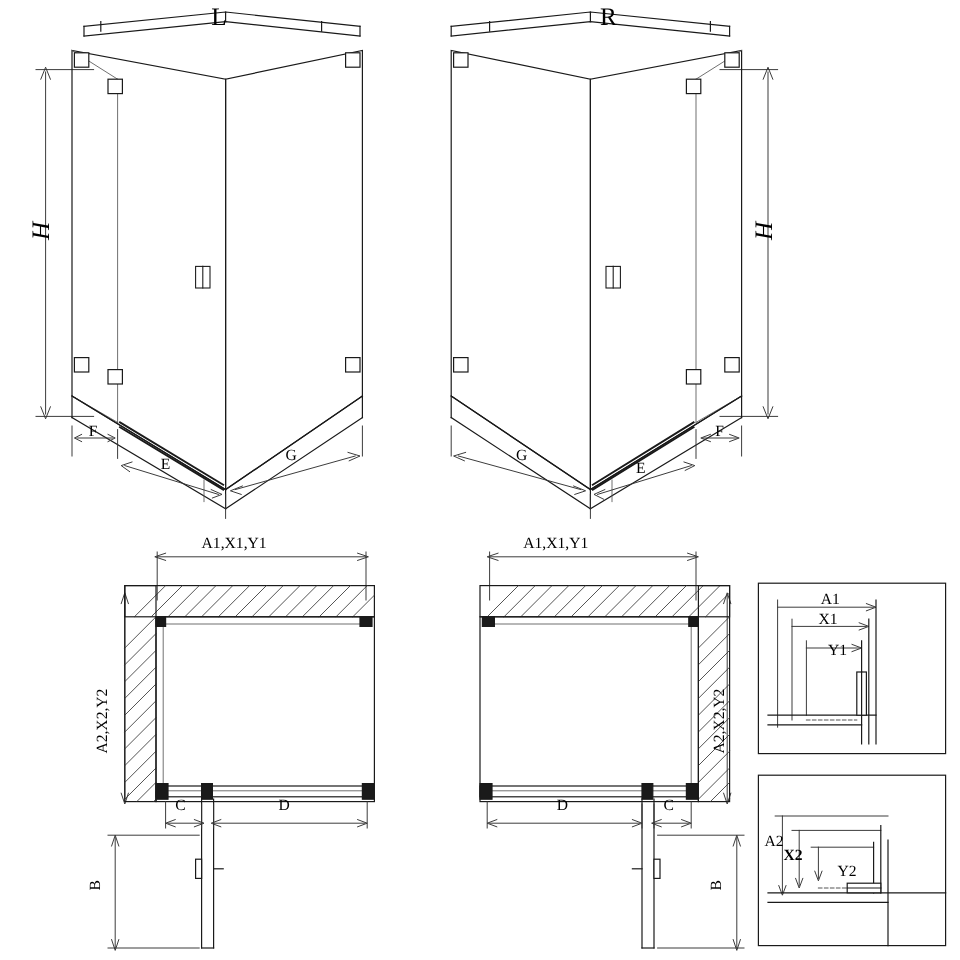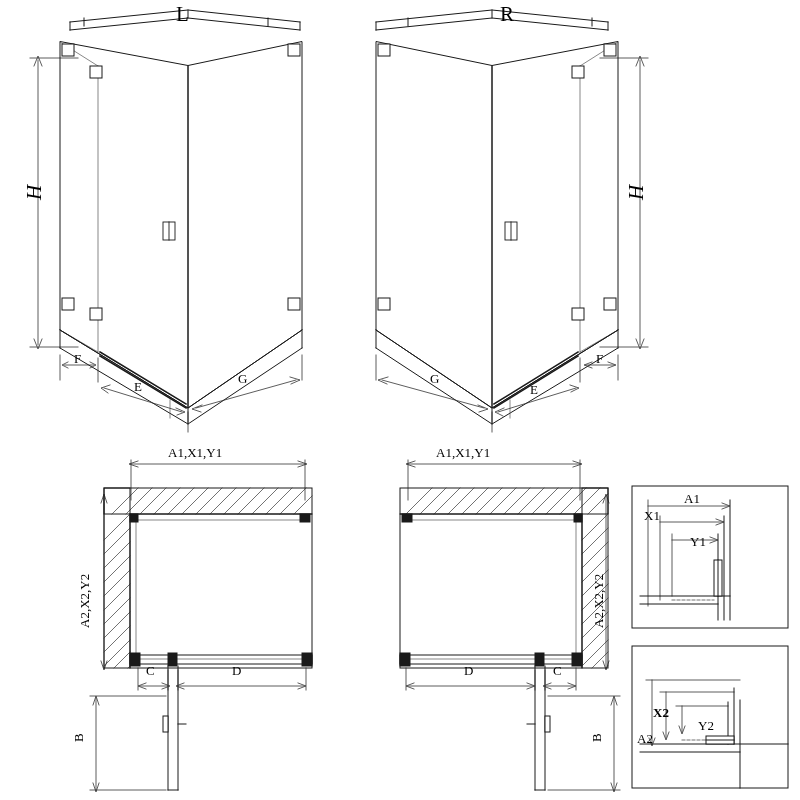--- a/index.html
+++ b/index.html
@@ -438,20 +438,20 @@
 
   <div class="lbl" style="left:146px; top:664px;">C</div>
   <div class="lbl" style="left:232px; top:664px;">D</div>
   <div class="lbl" style="left:464px; top:664px;">D</div>
   <div class="lbl" style="left:553px; top:664px;">C</div>
 
   <div class="lbl rot90" style="left:72px; top:742px;">B</div>
   <div class="lbl rot90" style="left:590px; top:742px;">B</div>
 
   <div class="lbl" style="left:672px; top:492px;margin-left:12px;">A1</div>
-  <div class="lbl" style="left:644px; top:509px;">X1</div>
+  <div class="lbl" style="left:682px; top:509px;">X1</div>
   <div class="lbl" style="left:690px; top:535px;">Y1</div>
 
-  <div class="lbl" style="left:637px; top:732px;text-align:center;">A2</div>
+  <div class="lbl" style="left:637px; top:694px;text-align:center;">A2</div>
   <div class="lbl" style="left:653px; top:706px;font-weight:bold;">X2</div>
   <div class="lbl" style="left:698px; top:719px;">Y2</div>
 
 </div>
 
 </body></html>

